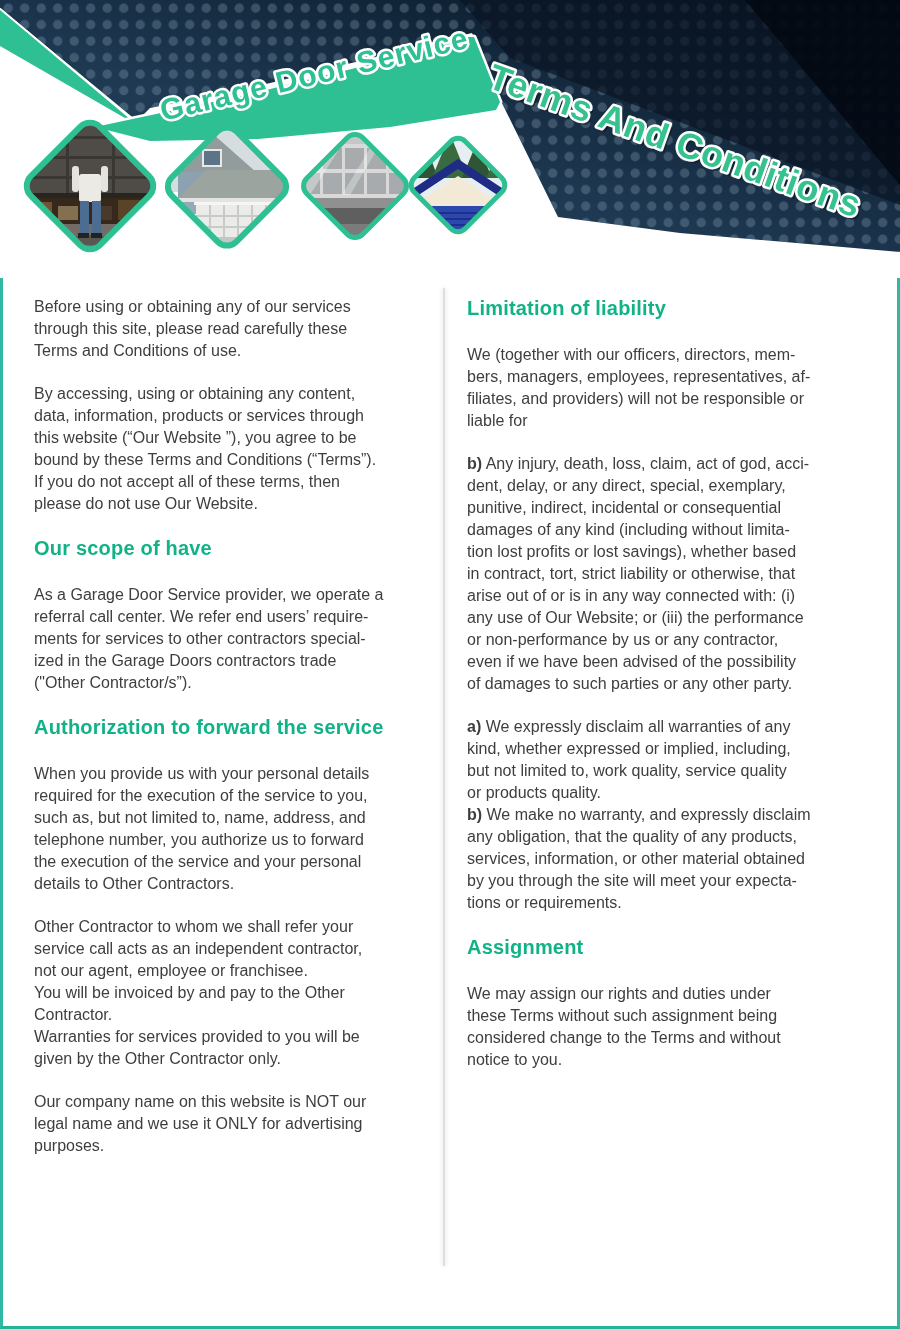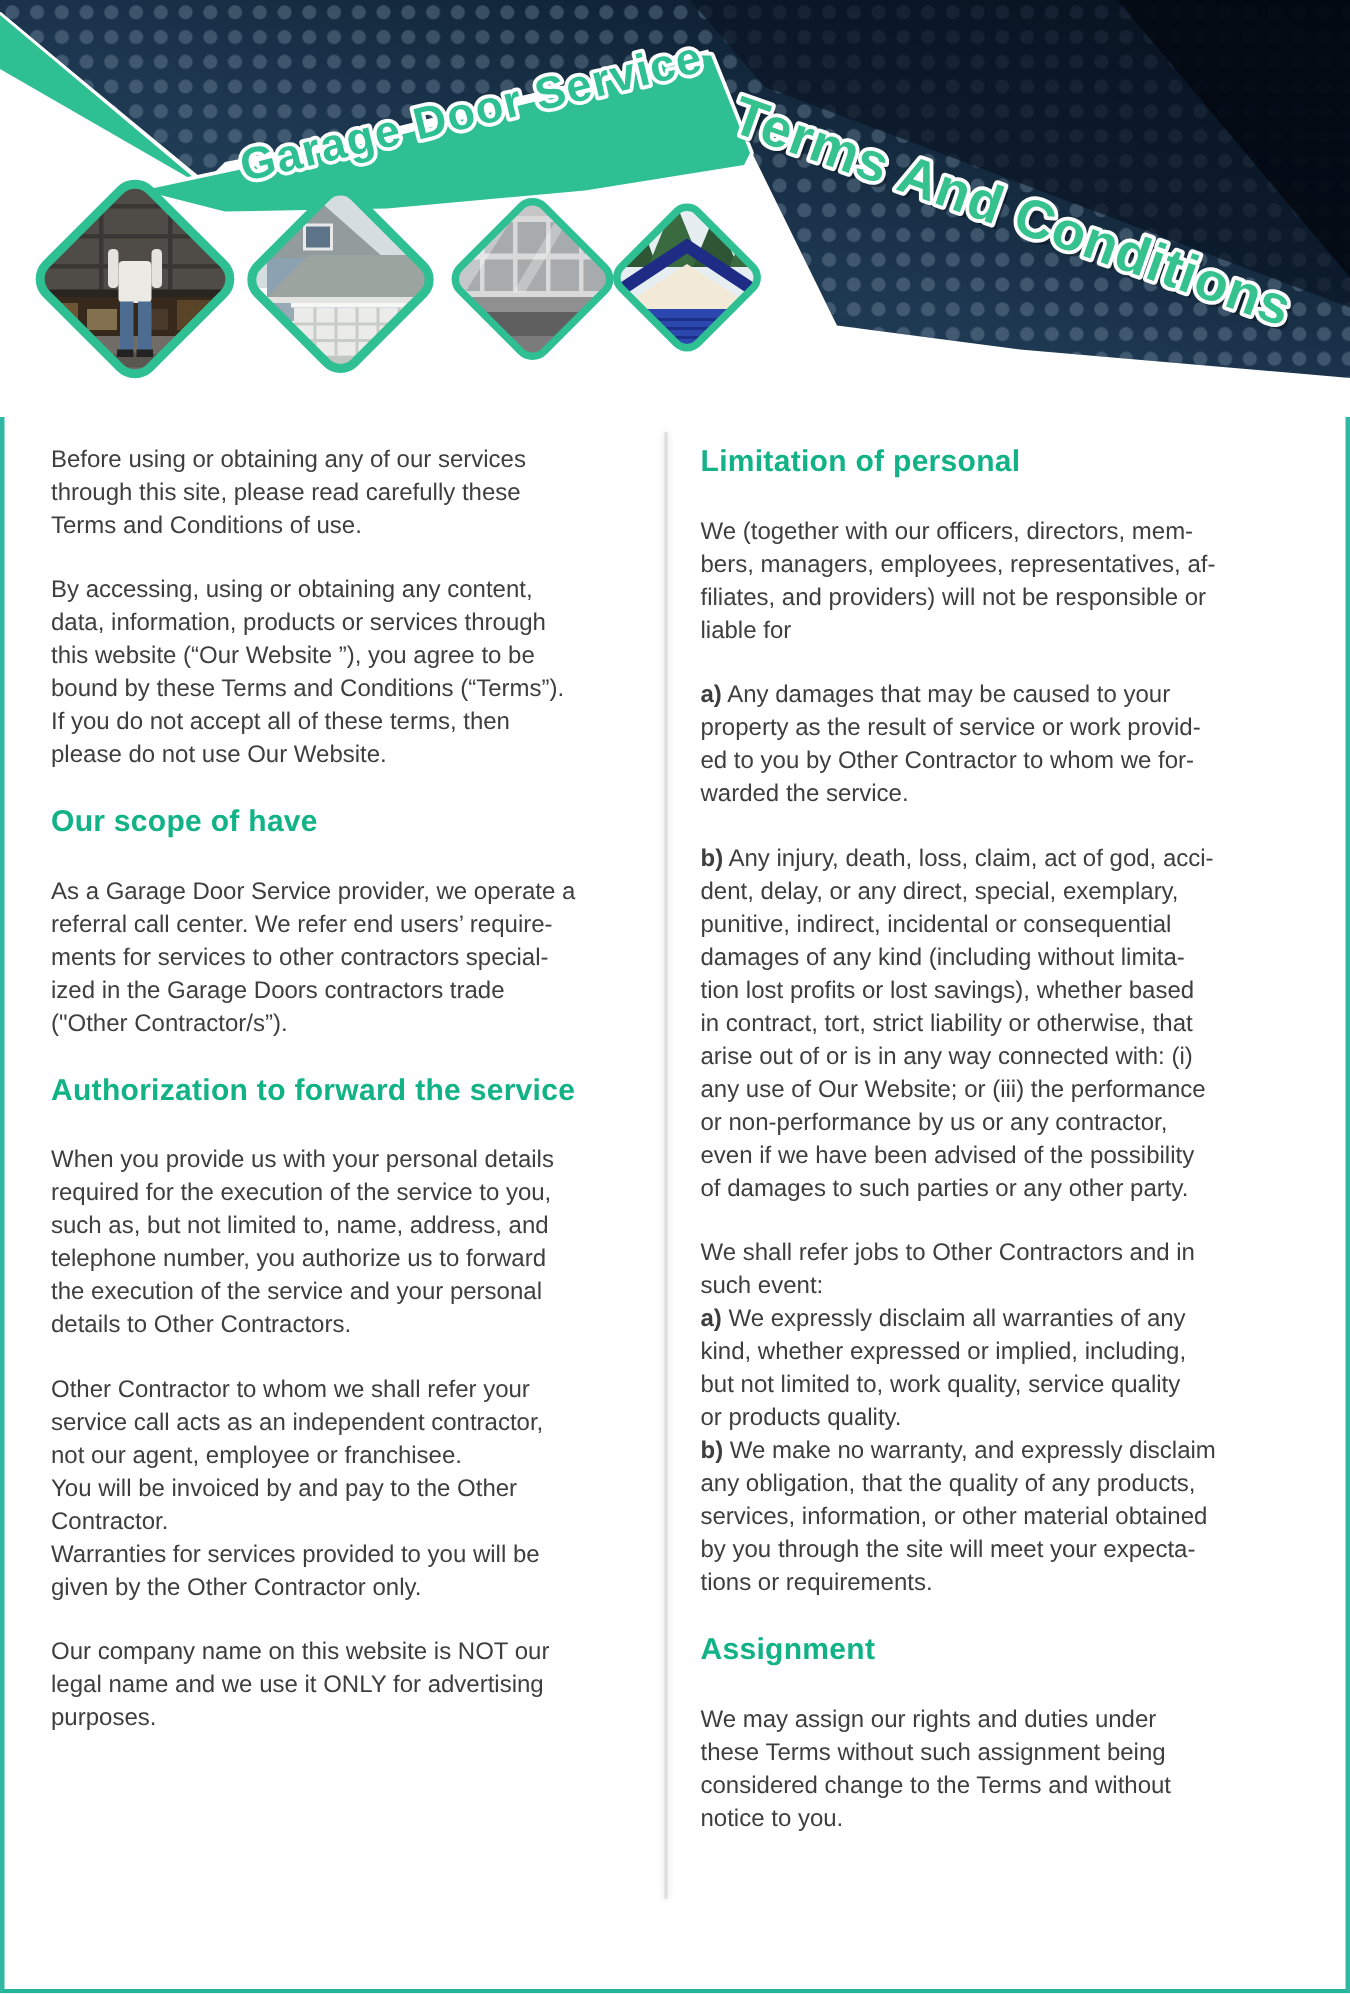--- a/index.html
+++ b/index.html
@@ -179,43 +179,37 @@
 Warranties for services provided to you will be
 given by the Other Contractor only.</span></p>
     <p><span>Our company name on this website is NOT our
 legal name and we use it ONLY for advertising
 purposes.</span></p>
   </section>
 
   <div class="divider"></div>
 
   <section class="col right">
-    <h2>Limitation of personal</h2>
+    <h2>Limitation of liability</h2>
     <p><span>We (together with our officers, directors, mem-
 bers, managers, employees, representatives, af-
 filiates, and providers) will not be responsible or
 liable for</span></p>
-    <p><b>a)</b><span> Any damages that may be caused to your
-property as the result of service or work provid-
-ed to you by Other Contractor to whom we for-
-warded the service.</span></p>
     <p><b>b)</b><span> Any injury, death, loss, claim, act of god, acci-
 dent, delay, or any direct, special, exemplary,
 punitive, indirect, incidental or consequential
 damages of any kind (including without limita-
 tion lost profits or lost savings), whether based
 in contract, tort, strict liability or otherwise, that
 arise out of or is in any way connected with: (i)
 any use of Our Website; or (iii) the performance
 or non-performance by us or any contractor,
 even if we have been advised of the possibility
 of damages to such parties or any other party.</span></p>
-    <p><span>We shall refer jobs to Other Contractors and in
-such event:
-</span><b>a)</b><span> We expressly disclaim all warranties of any
+    <p><b>a)</b><span> We expressly disclaim all warranties of any
 kind, whether expressed or implied, including,
 but not limited to, work quality, service quality
 or products quality.
 </span><b>b)</b><span> We make no warranty, and expressly disclaim
 any obligation, that the quality of any products,
 services, information, or other material obtained
 by you through the site will meet your expecta-
 tions or requirements.</span></p>
     <h2>Assignment</h2>
     <p><span>We may assign our rights and duties under

